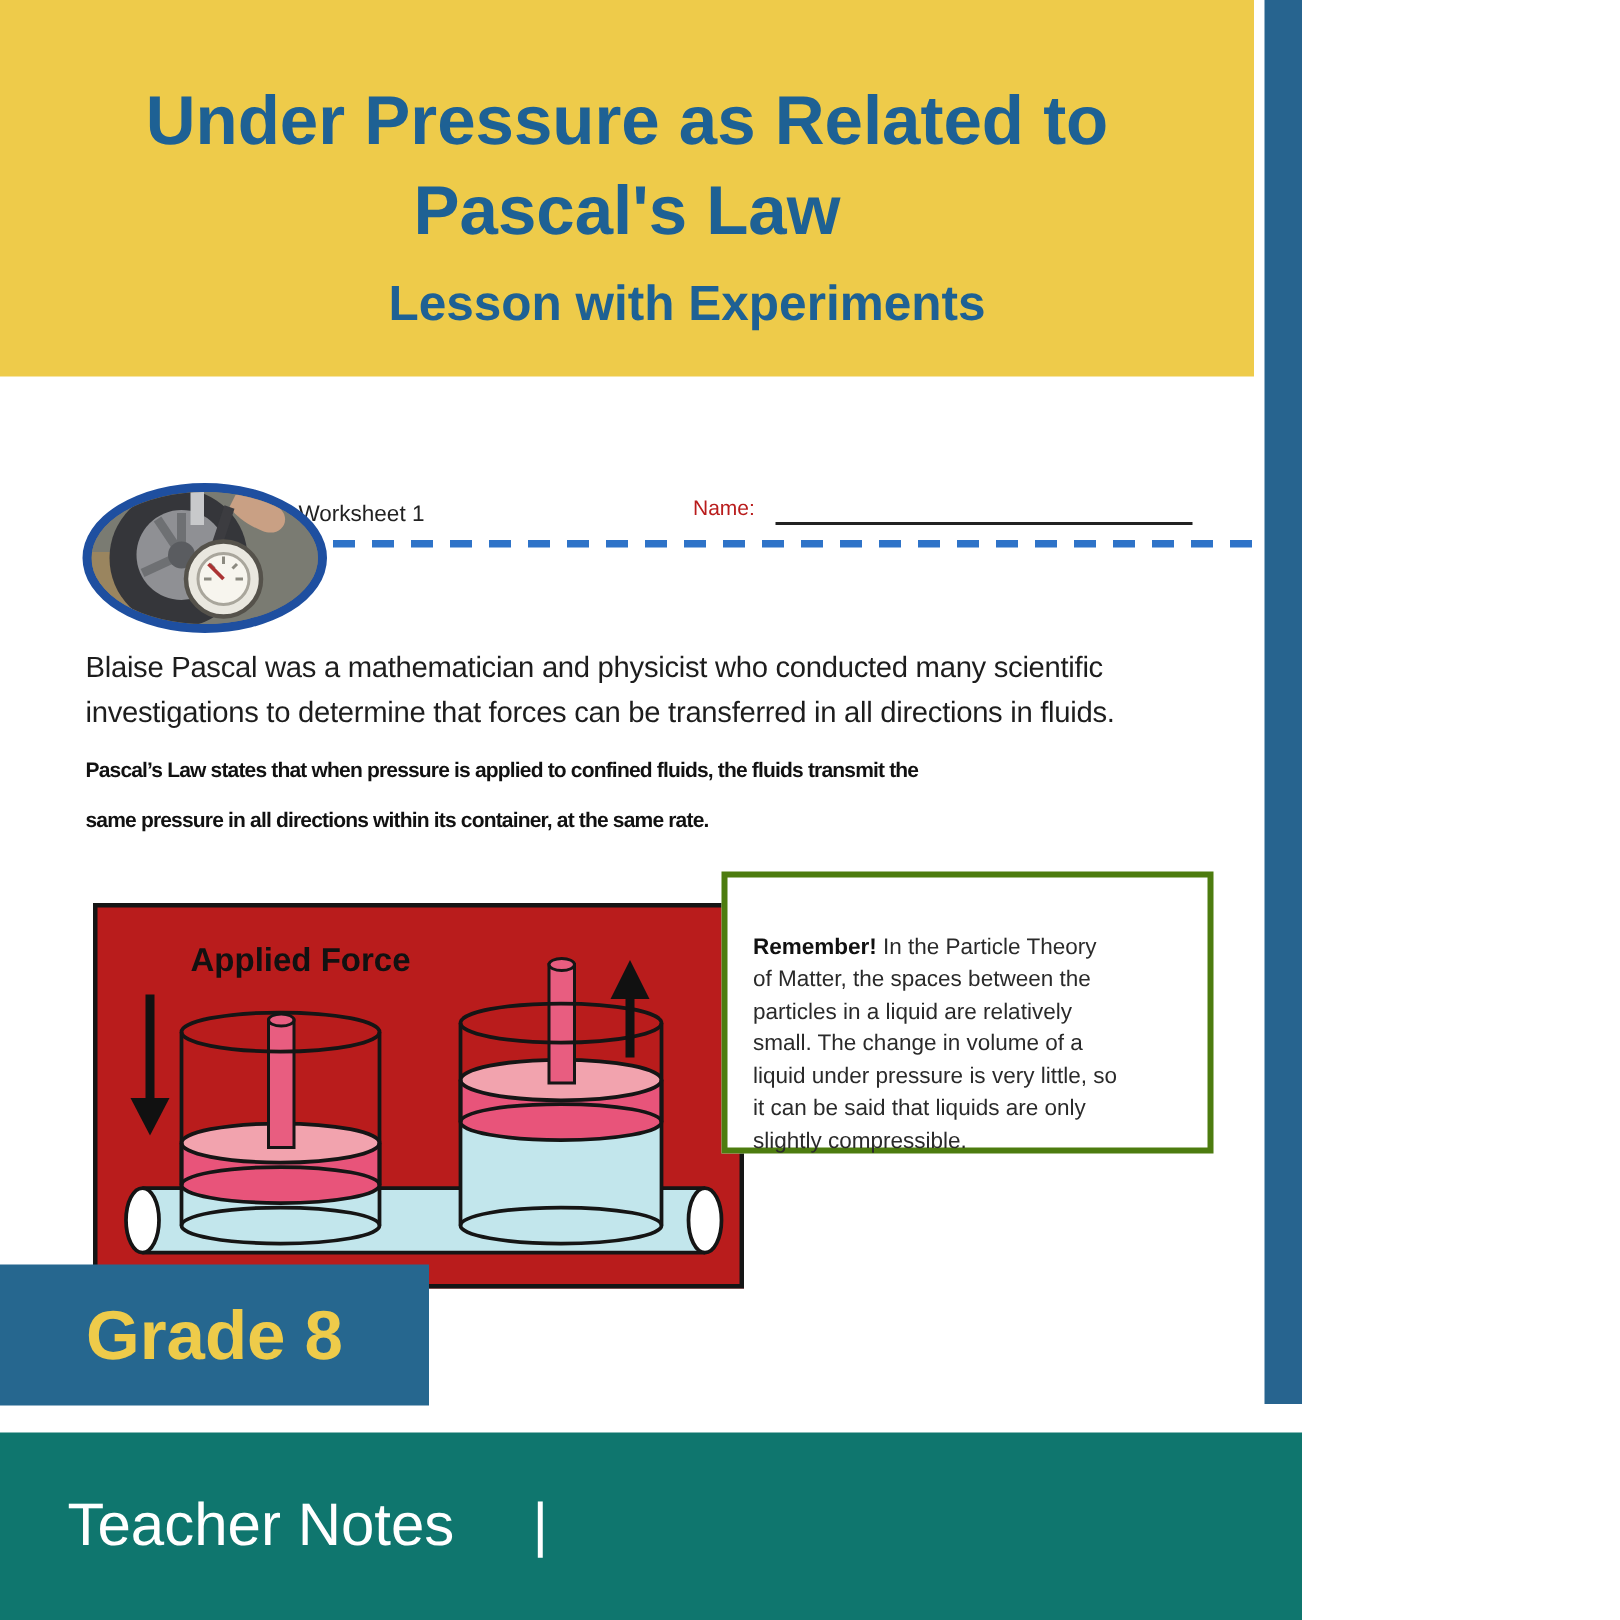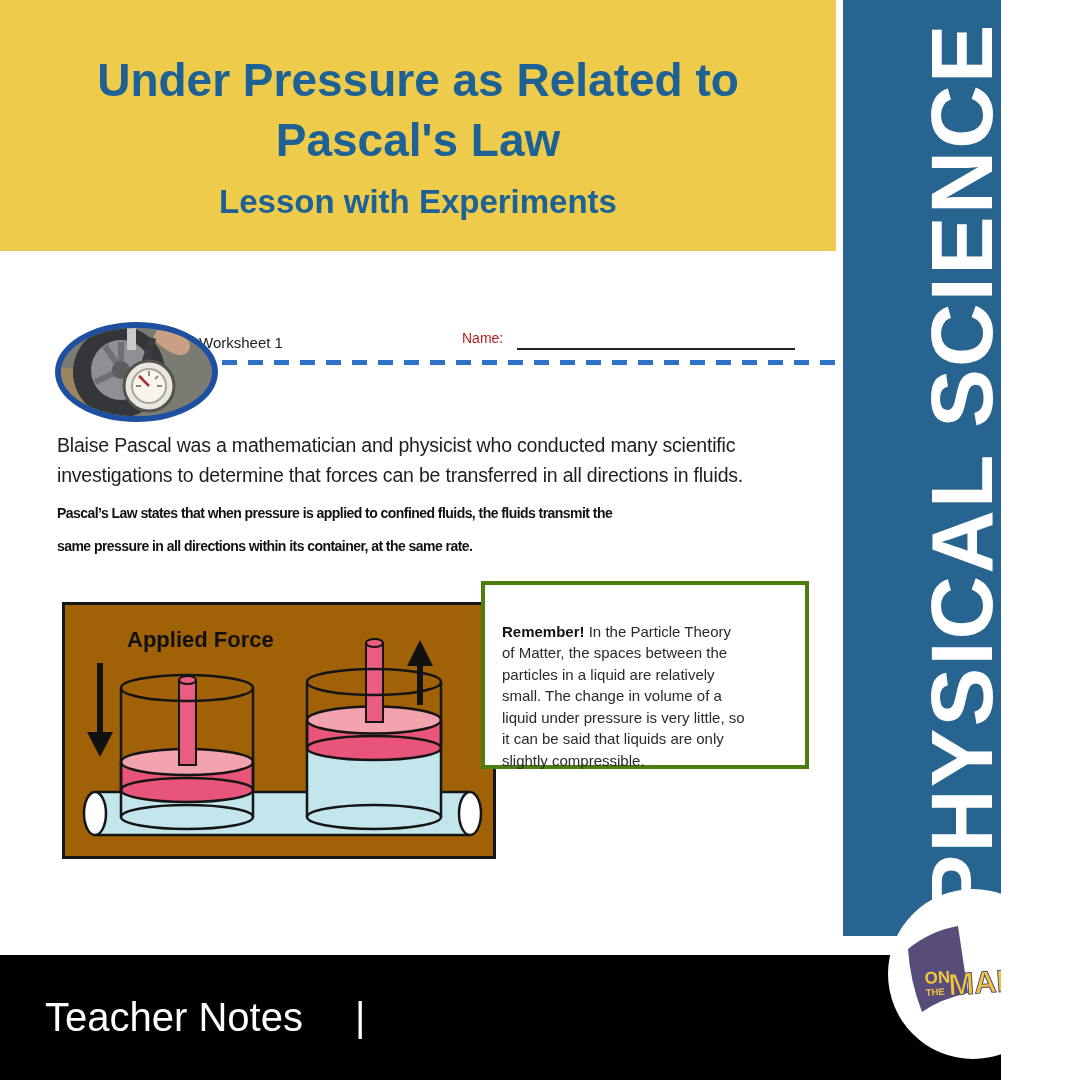--- a/index.html
+++ b/index.html
@@ -1,27 +1,27 @@
 <!DOCTYPE html>
 <html><head>
 <meta charset="utf-8">
 <style>
   html,body{margin:0;padding:0;background:#ffffff;}
   #stage{
-    position:relative;width:1001px;height:1080px;overflow:hidden;
+    position:relative;width:868px;height:1080px;overflow:hidden;
     background:#ffffff;font-family:"Liberation Sans","DejaVu Sans",sans-serif;
   }
   .abs{position:absolute;}
 
   
   .yellow-banner{left:0;top:0;width:836px;height:251px;background:#EECB4A;}
   .product-title{left:0;top:50px;width:836px;text-align:center;
     font-weight:700;font-size:46px;line-height:60px;color:#1E6194;}
   .product-subtitle{left:0;top:183px;width:836px;text-align:center;
-    font-weight:700;font-size:33px;color:#1E6194;}
+    font-weight:700;font-size:33px;color:#1E6194;padding-left:40px;}
 
   
   .side-banner{left:843px;top:0;width:237px;height:936px;background:#27648F;
     display:flex;align-items:center;justify-content:center;}
   .side-banner-text{transform:rotate(-90deg);white-space:nowrap;
     font-weight:700;font-size:88px;letter-spacing:2px;color:#ffffff;}
 
   
   .oval-photo{left:55px;top:322px;width:163px;height:100px;border:6px solid #1E4FA0;
     border-radius:50%;overflow:hidden;background:#7a7b72;box-sizing:border-box;z-index:2;}
@@ -33,34 +33,34 @@
   .ws-heading{left:40px;top:370px;width:760px;text-align:center;
     font-family:"DejaVu Sans","Liberation Sans",sans-serif;
     font-weight:700;font-size:44px;letter-spacing:-2px;color:#0c0c0c;}
   .ws-intro{left:57px;top:430px;width:790px;font-size:19.5px;line-height:30px;
     letter-spacing:-0.2px;color:#1d1d1d;white-space:pre-line;}
   .ws-law{left:57px;top:497px;width:800px;font-weight:700;font-size:14px;line-height:33px;
     letter-spacing:-0.55px;color:#111;white-space:pre-line;}
 
   
   .diagram-box{left:62px;top:602px;width:434px;height:257px;border:3px solid #151515;
-    background:#a16207;box-sizing:border-box;z-index:1;}
+    background:#b91c1c;box-sizing:border-box;z-index:1;}
   
   .remember-box{left:481px;top:581px;width:328px;height:188px;border:4px solid #4d7c0f;
     background:#ffffff;box-sizing:border-box;padding:14px 8px 0 17px;z-index:2;}
   .remember-text{font-size:15px;line-height:21.5px;color:#2a2a2a;white-space:pre-line;}
   .remember-title{font-weight:700;color:#111;}
 
   
   .grade-badge{left:0;top:843px;width:286px;height:94px;background:#26678F;
     display:flex;align-items:center;justify-content:center;z-index:3;}
   .grade-badge-text{font-weight:700;font-size:46px;color:#EECB4A;}
 
   
-  .footer-bar{left:0;top:955px;width:1080px;height:125px;background:#000000;z-index:1;}
+  .footer-bar{left:0;top:955px;width:1080px;height:125px;background:#0f766e;z-index:1;}
   .footer-text{position:absolute;left:45px;top:0;height:100%;display:flex;
     align-items:center;gap:52px;font-size:40px;color:#ffffff;}
 
   
   .publisher-logo{left:888px;top:889px;width:170px;height:170px;background:#ffffff;
     border-radius:50%;z-index:4;}
 </style>
 </head>
 <body>
 
@@ -175,20 +175,23 @@
       <span class="remember-title">Remember!</span><span> In the Particle Theory
 of Matter, the spaces between the
 particles in a liquid are relatively
 small. The change in volume of a
 liquid under pressure is very little, so
 it can be said that liquids are only
 slightly compressible.</span>
     </div>
   </div>
 
+  <div class="abs grade-badge">
+    <span class="grade-badge-text">Grade 8</span>
+  </div>
 
   <div class="abs footer-bar">
     <div class="footer-text">
       <span>Teacher Notes</span>
       <span>|</span>
     </div>
   </div>
 
   <div class="abs publisher-logo">
     <svg width="170" height="170" viewBox="0 0 170 170">

